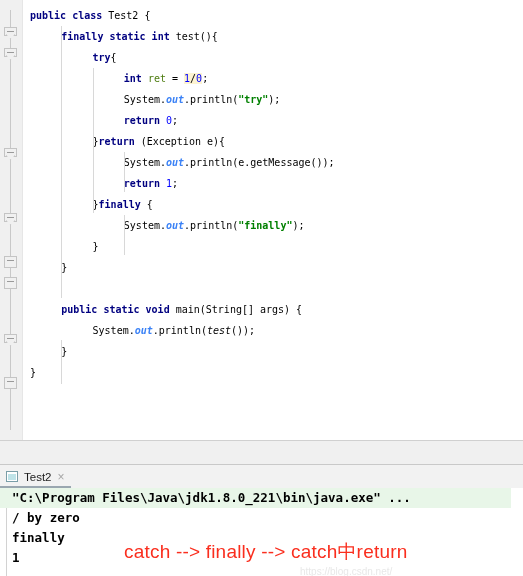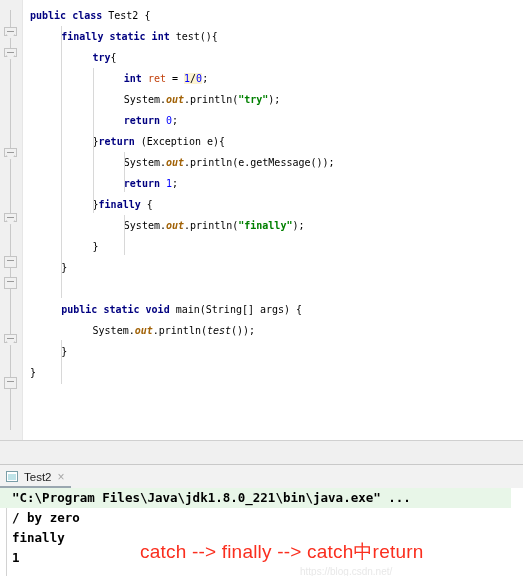--- a/index.html
+++ b/index.html
@@ -93,22 +93,22 @@
   
   .indent-guide {
     position: absolute;
     width: 1px;
     background: #d8d8d8;
   }
 
   .kw   { color: #000080; font-weight: bold; }
   .num  { color: #0000ff; }
   .str  { color: #008000; font-weight: bold; }
-  .fld  { color: #a16207; font-weight: bold; font-style: italic; }
-  .loc  { color: #c2410c; }
+  .fld  { color: #3b82f6; font-weight: bold; font-style: italic; }
+  .loc  { color: #4d7c0f; }
   .plain{ color: #000000; }
   .hl   { background: #fdf4d2; }
 
   
   #splitband {
     position: absolute;
     left: 0; top: 440px;
     width: 523px; height: 25px;
     background: #f0f0f0;
     border-top: 1px solid #d0d0d0;
@@ -211,21 +211,20 @@
   }
   #annotation {
     position: absolute;
     left: 124px;
     top: 539px;
     font-family: "Liberation Sans", sans-serif;
     font-size: 19px;
     color: #fa2e1e;
     white-space: pre;
     letter-spacing: 0.2px;
-    margin-left: 16px;
   }
   #watermark {
     position: absolute;
     left: 300px;
     top: 566px;
     font-family: "Liberation Sans", sans-serif;
     font-size: 10px;
     color: #e8e8e8;
     white-space: pre;
   }

